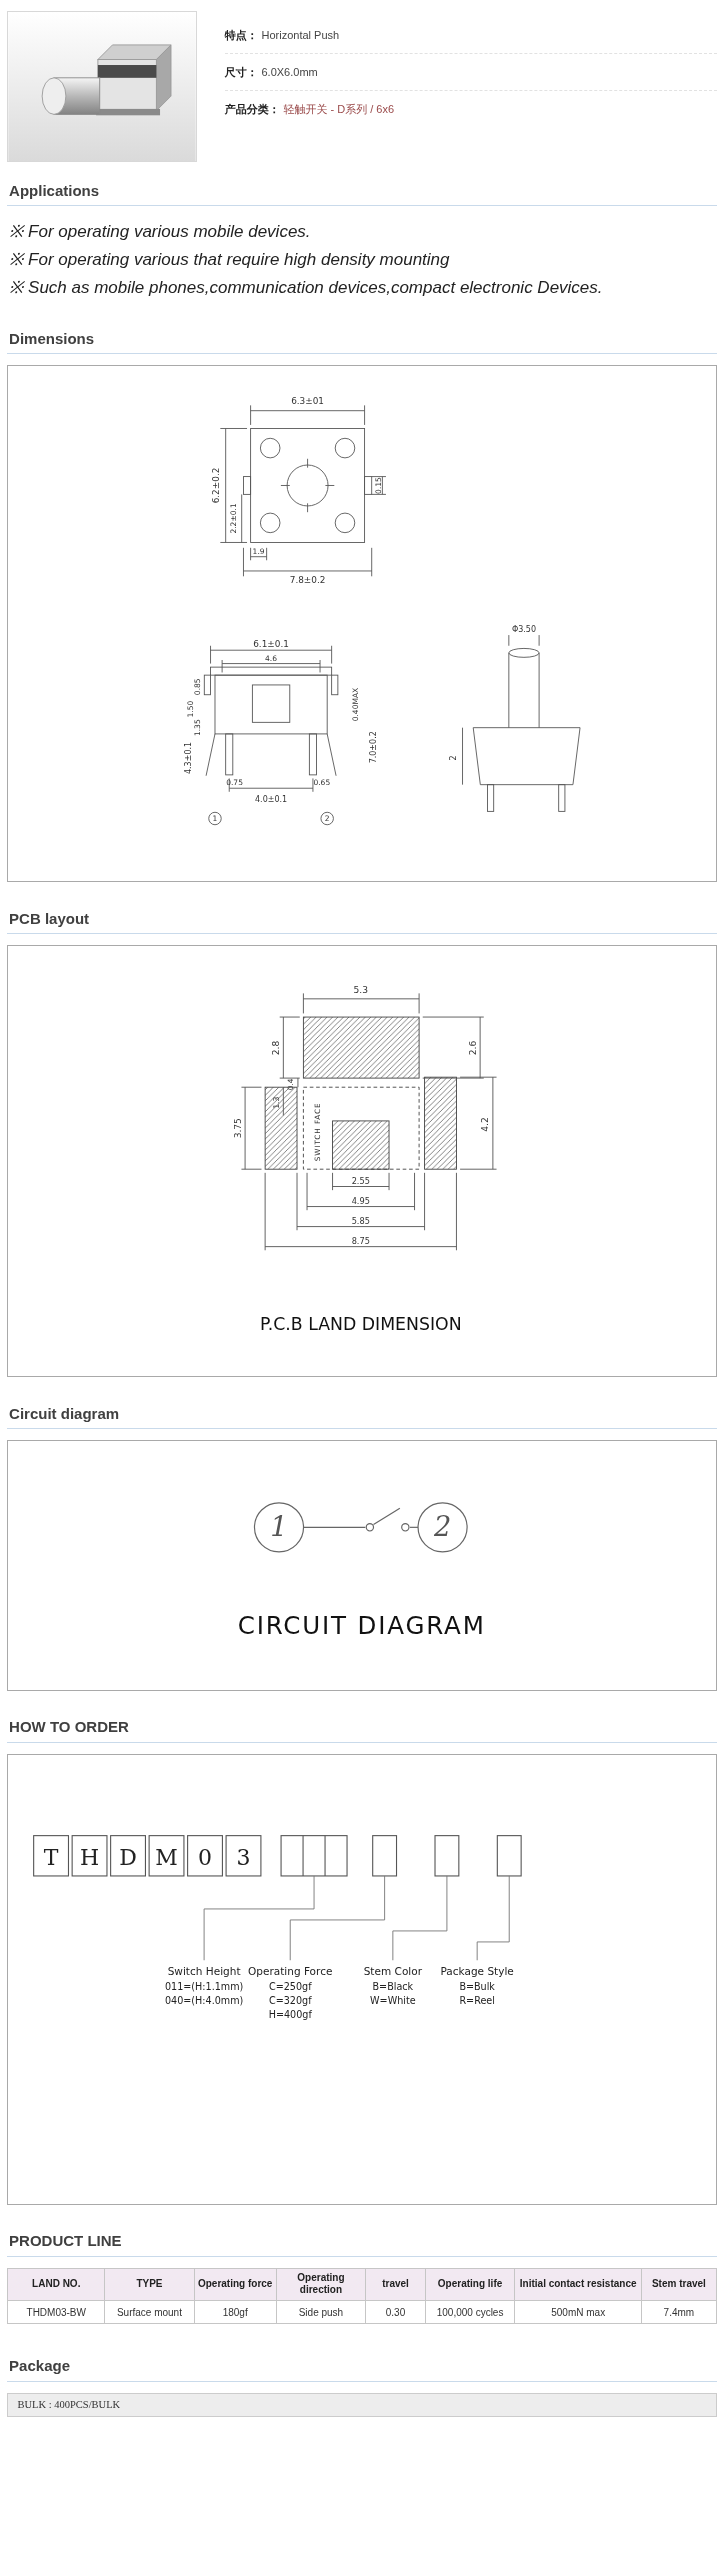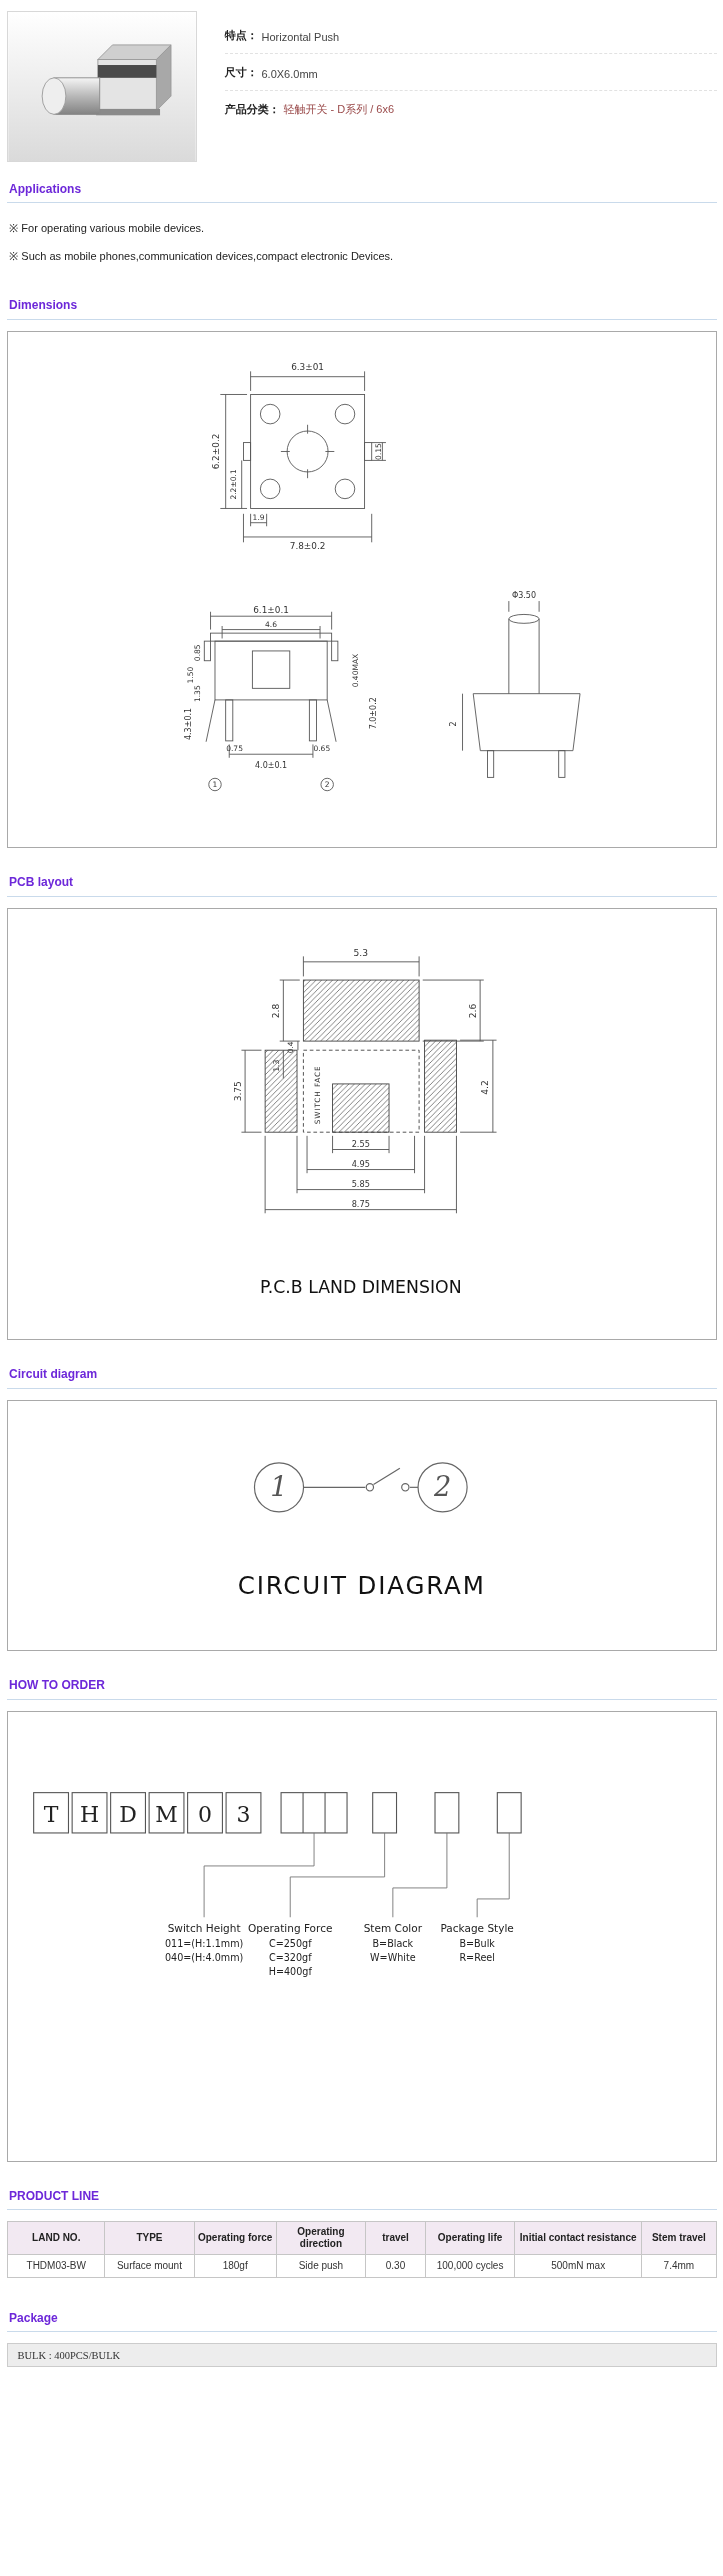--- a/index.html
+++ b/index.html
@@ -9,34 +9,34 @@
     font-family:"Liberation Sans", sans-serif;
     color:#333; font-size:11px;
   }
   .page { padding:11px 7.3px 9.2px; }
 
   
   .product-header { display:flex; margin-bottom:20px; }
   .photo-box { width:190px; height:151px; border:0.9px solid #d8d8d8; flex:none; background:#fff; overflow:hidden; }
   .photo-box svg { display:block; width:100%; height:100%; }
   .specs { flex:1; margin-left:27.5px; padding-top:5.5px; }
-  .spec-row { display:flex; align-items:flex-end; padding:11px 0 10px; border-bottom:0.9px dashed #e2e2e2; }
+  .spec-row { display:flex; align-items:center; padding:11px 0 10px; border-bottom:0.9px dashed #e2e2e2; }
   .spec-row:last-child { border-bottom:none; }
   .spec-label { font-weight:bold; color:#222; white-space:nowrap; }
   .spec-value { color:#444; margin-left:3.7px; }
   .spec-value.link { color:#9a4a4a; cursor:pointer; }
 
   
   .section { margin-bottom:27.5px; }
   .section-title {
-    color:#6d28d9; font-size:12px; font-weight:bold;
+    color:#404040; font-size:15px; font-weight:bold;
     padding:0 0 6.4px 1.8px; border-bottom:0.9px solid #c9daeb; margin-bottom:11px;
   }
   .item-list { list-style:none; }
-  .item-list li { padding:7.3px 1.8px; font-size:11px; color:#222; line-height:13.7px; }
+  .item-list li { padding:7.3px 1.8px; font-size:17px; color:#222; line-height:13.7px;font-style:italic; }
 
   .frame { border:0.9px solid #a9a9a9; background:#fff; }
   .frame svg { display:block; width:100%; height:100%; }
   .frame.dims    { height:517px;padding-left:20px; }
   .frame.pcb     { height:432px; }
   .frame.circuit { height:251px; }
   .frame.order   { height:451px; }
 
   
   .section.product-line { margin-bottom:33px; }
@@ -103,20 +103,21 @@
         <span class="spec-label">产品分类：</span>
         <span class="spec-value link">轻触开关 - D系列 / 6x6</span>
       </div>
     </div>
   </div>
 
   <div class="section">
     <div class="section-title">Applications</div>
     <ul class="item-list">
       <li>※ For operating various mobile devices.</li>
+      <li>※ For operating various that require high density mounting</li>
       <li>※ Such as mobile phones,communication devices,compact electronic Devices.</li>
     </ul>
   </div>
 
 
   <div class="section">
     <div class="section-title">Dimensions</div>
     <div class="frame dims">
       <svg viewBox="0 0 772 562" style="font-size:12px">
         <g stroke="#555" fill="none" stroke-width="1">

